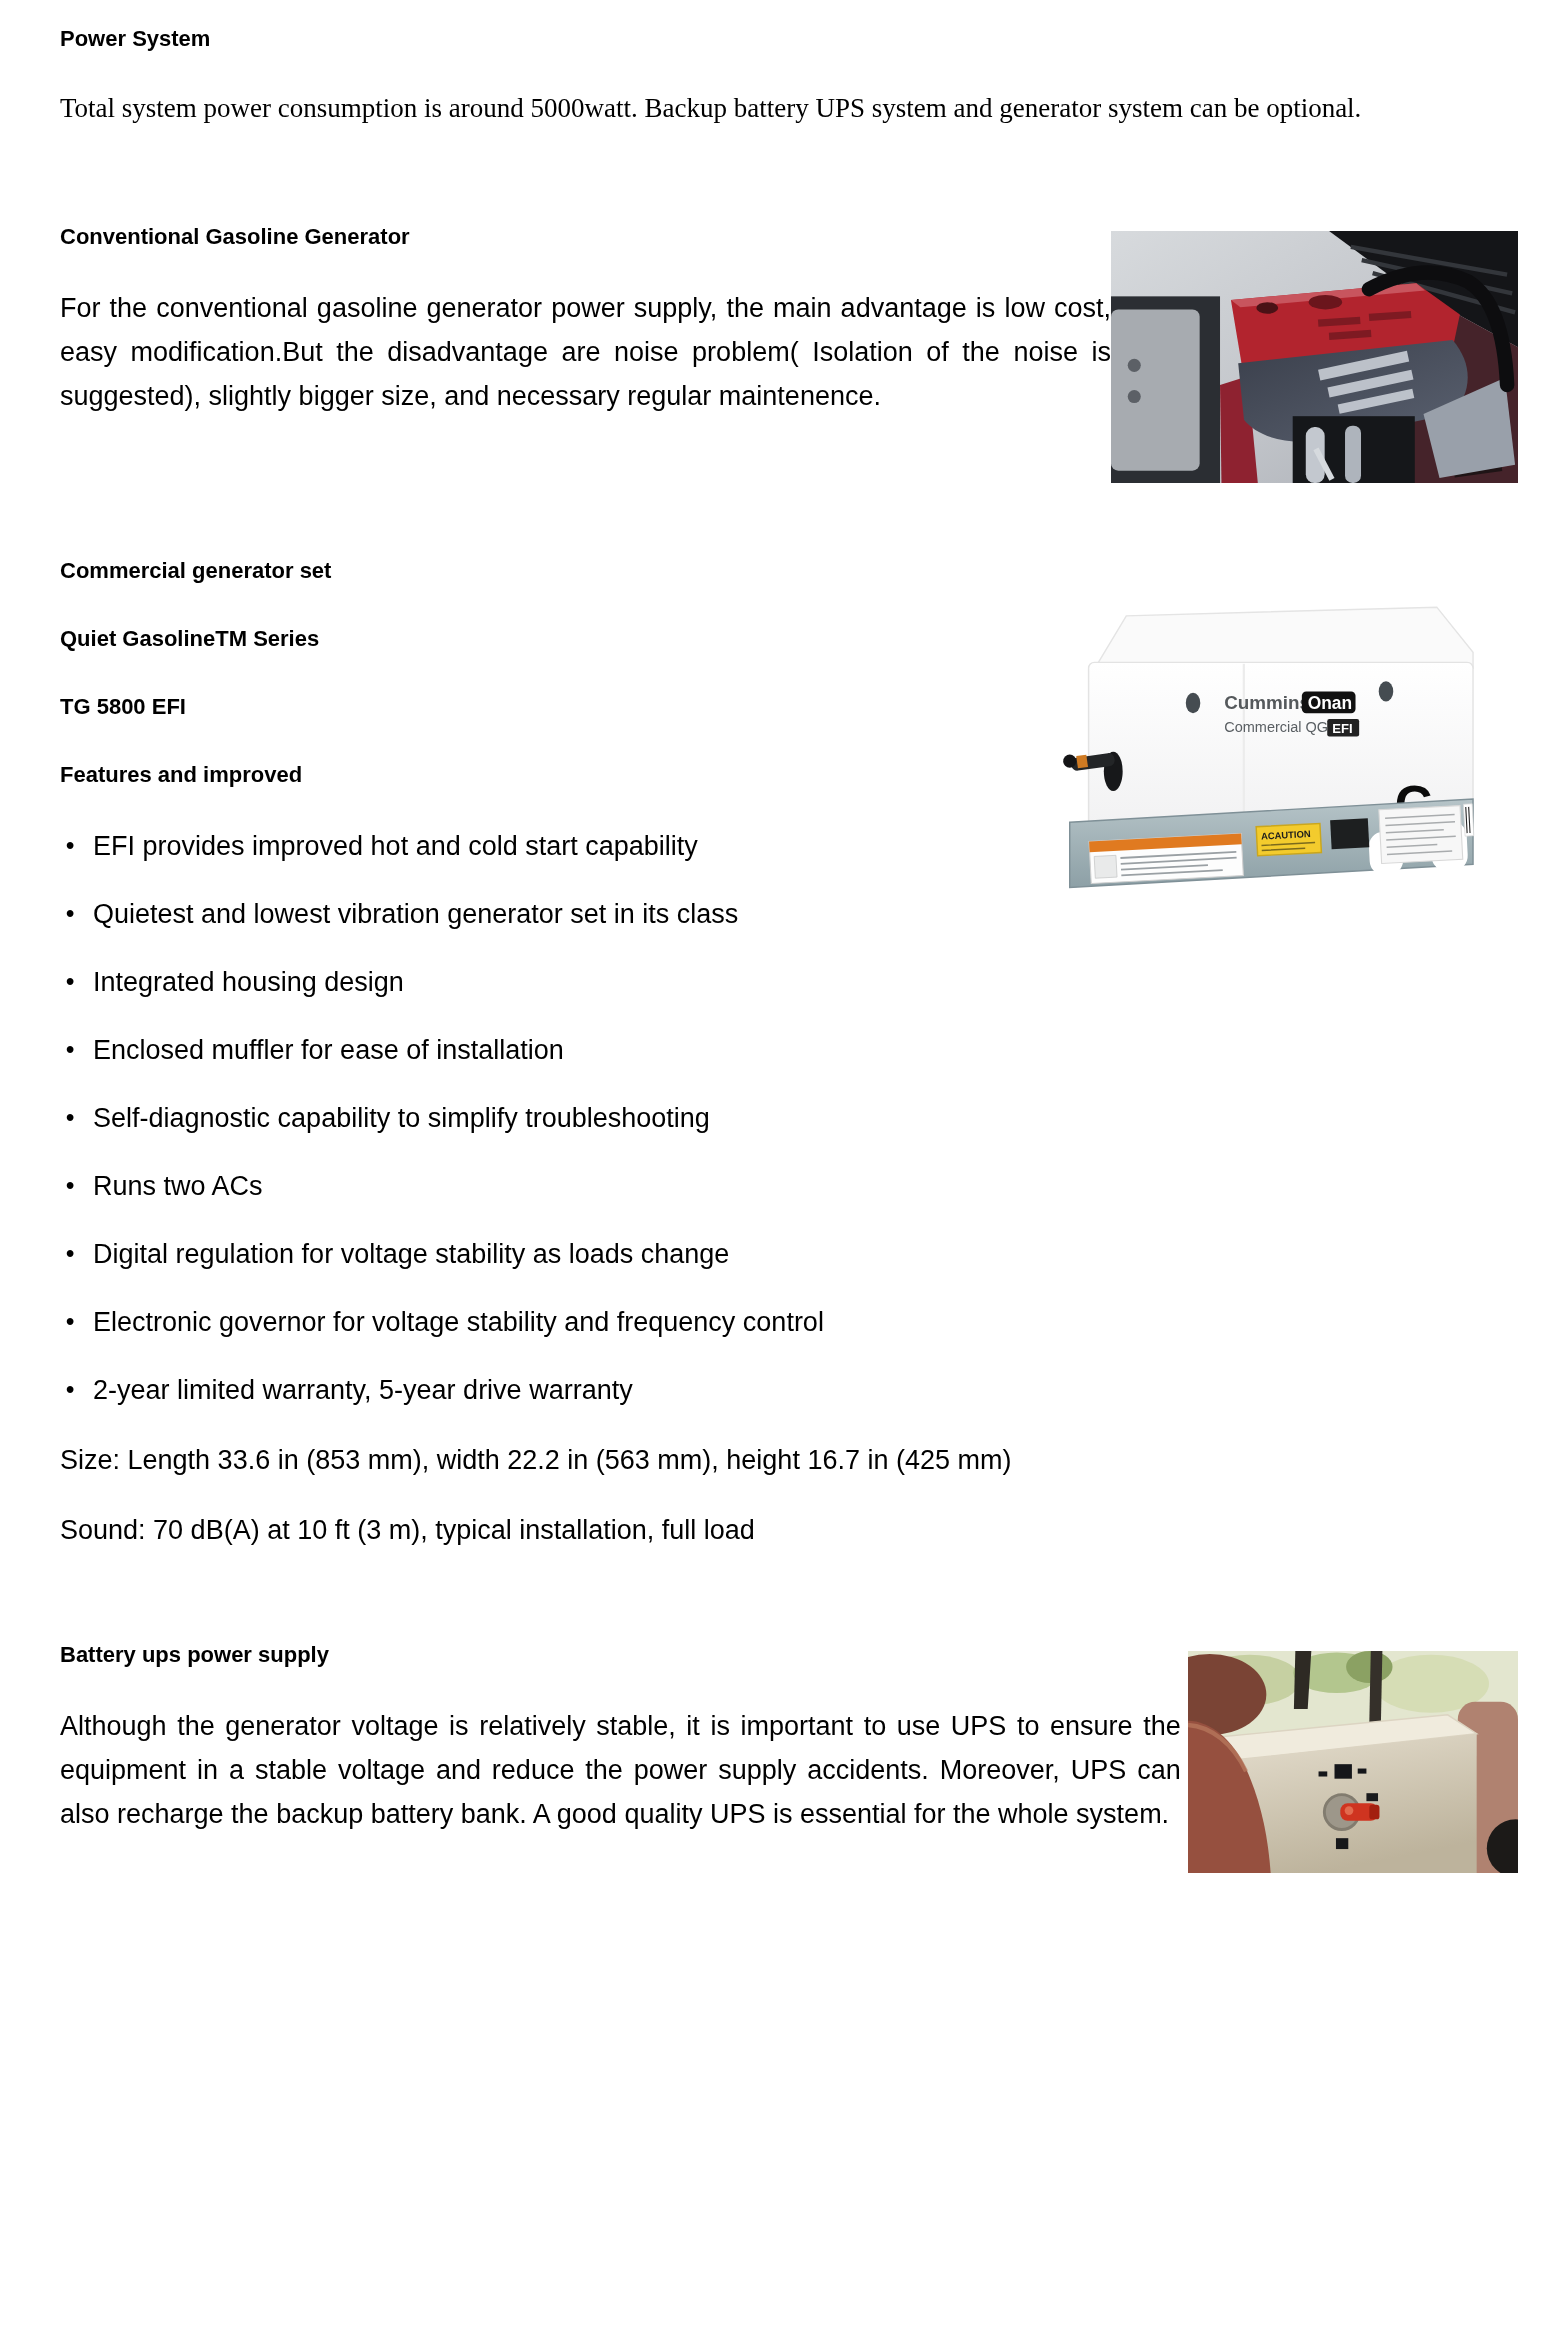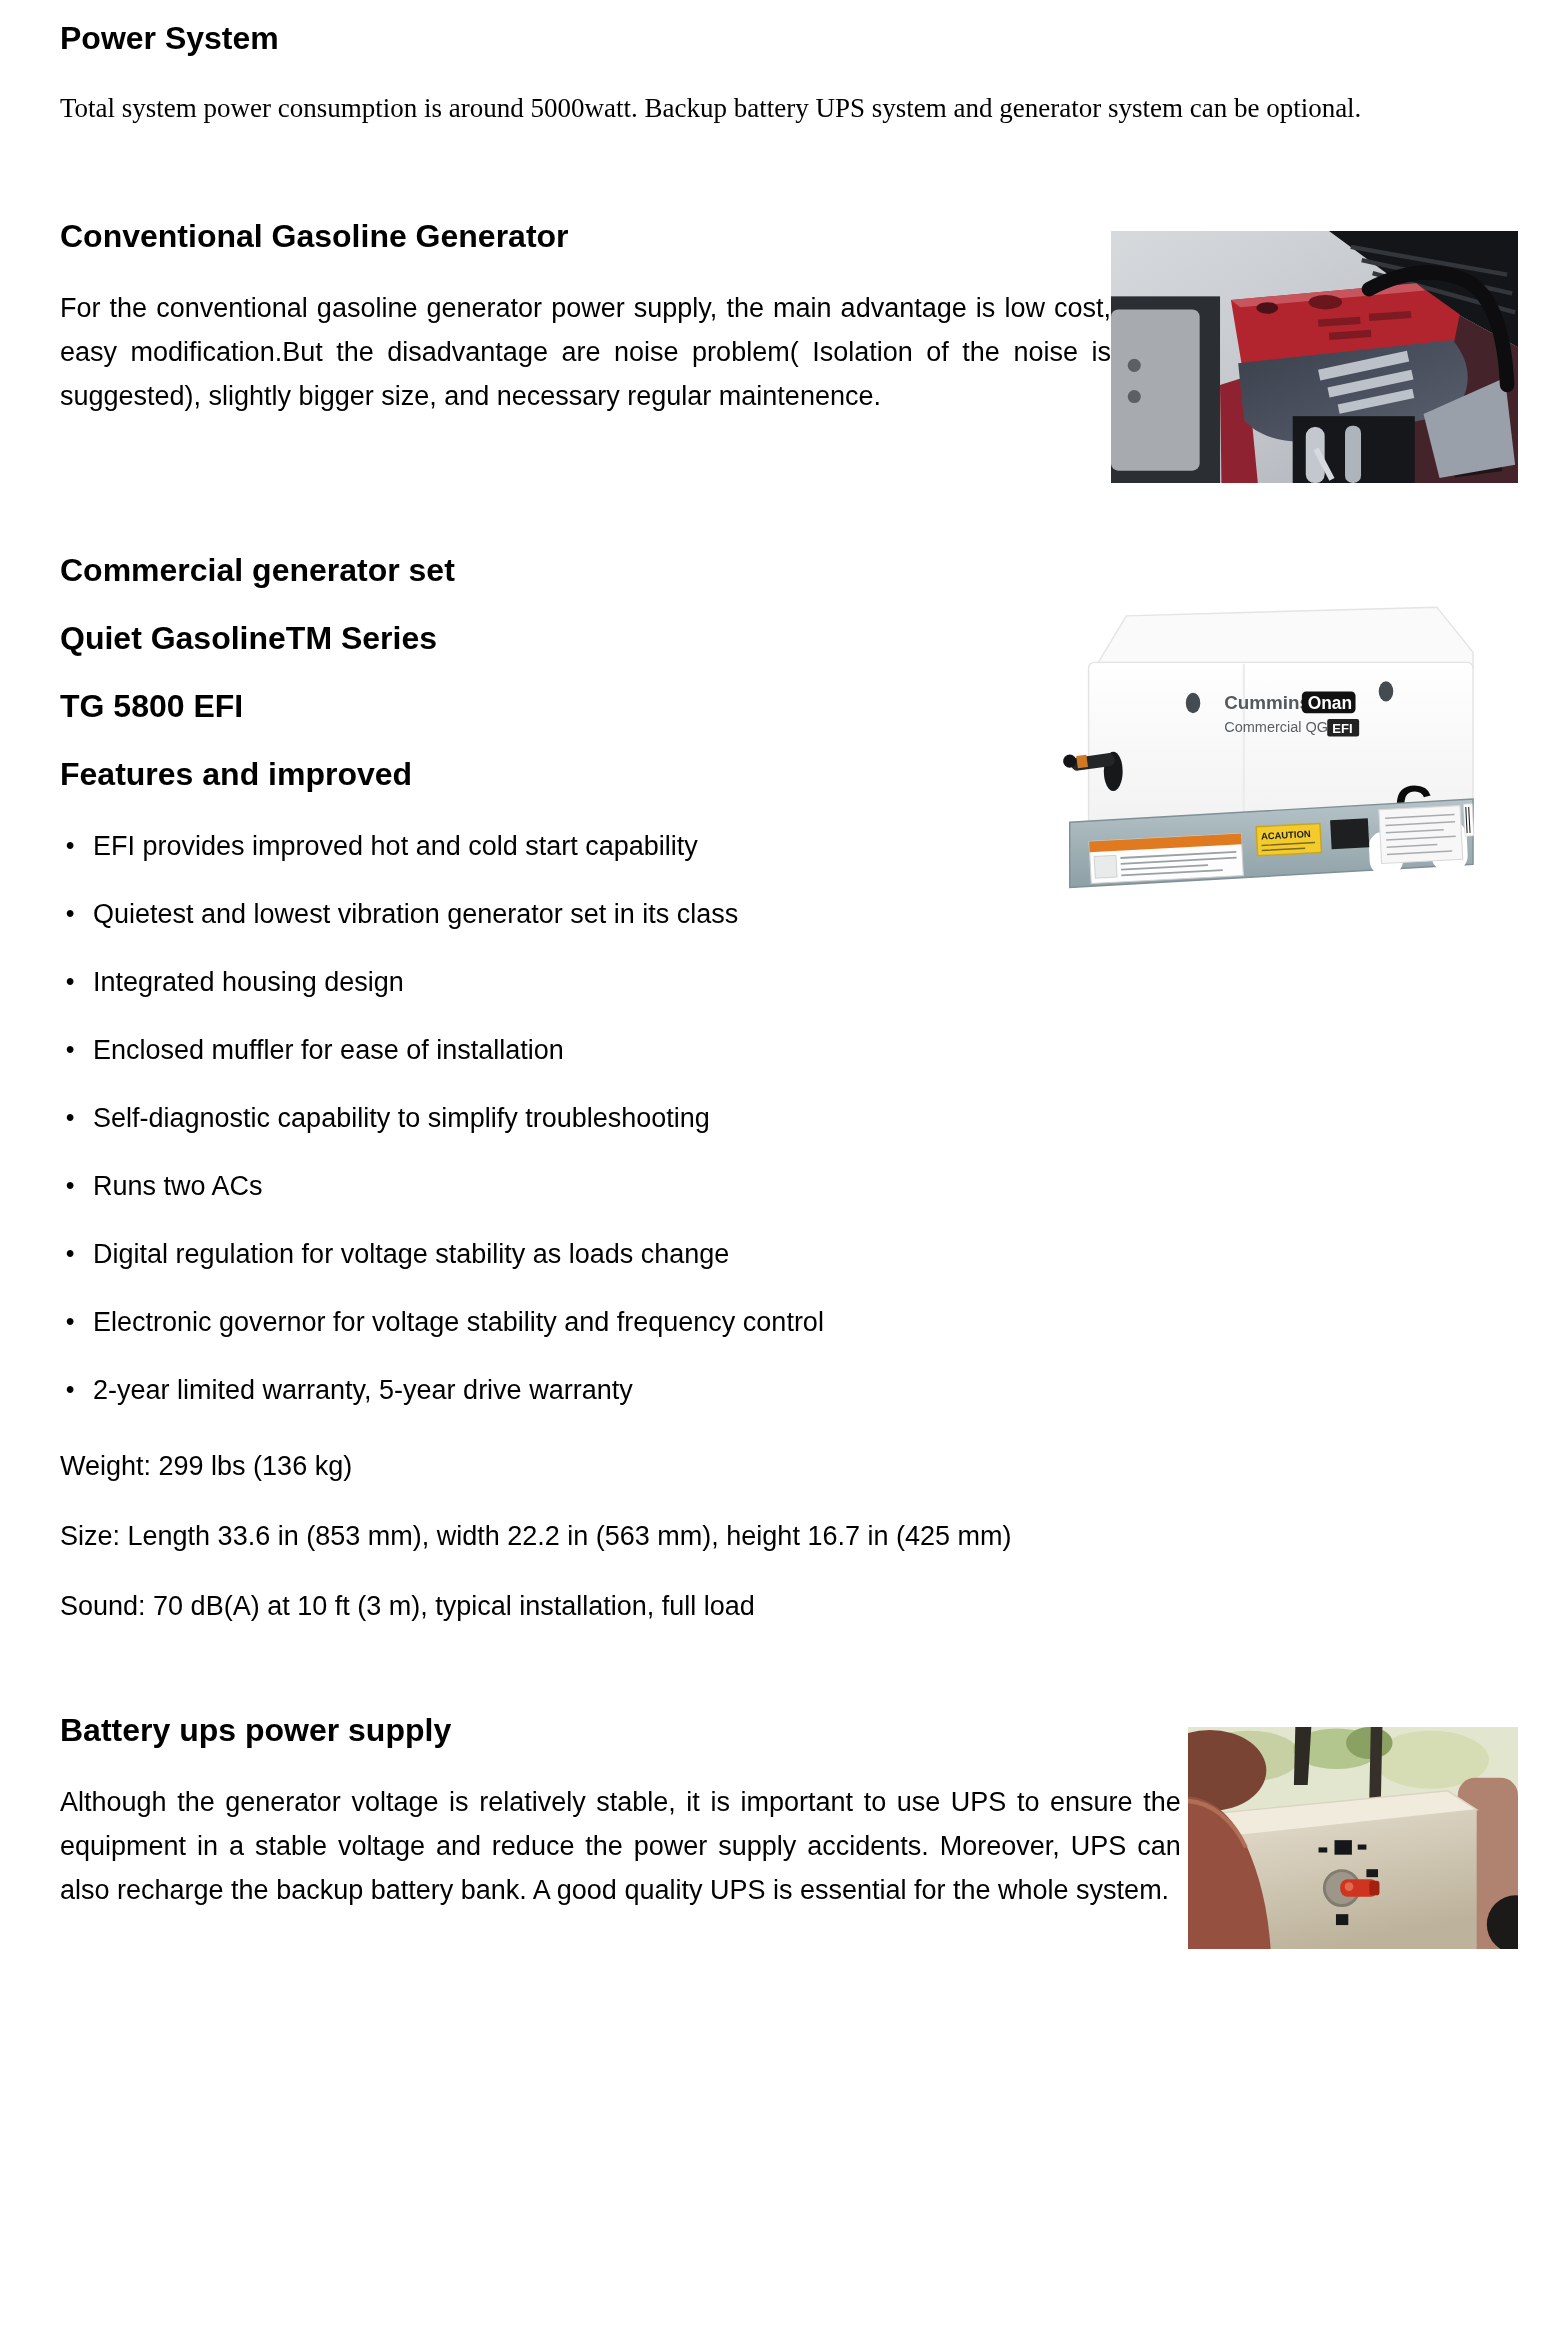--- a/index.html
+++ b/index.html
@@ -5,21 +5,21 @@
   html,body{margin:0;padding:0;background:#ffffff;}
   body{
     width:1564px;height:2330px;
     font-family:"Liberation Sans",sans-serif;
     font-size:27px;line-height:44px;color:#000;
   }
   .page{
     box-sizing:border-box;width:1564px;height:2330px;
     padding:22px 46px 0 60px;position:relative;overflow:hidden;background:#fff;
   }
-  h1,h2{font-size:32px;line-height:33px;font-weight:bold;margin:0;}
+  h1,h2{font-size:22px;line-height:33px;font-weight:bold;margin:0;}
   p{margin:0;}
   .intro{margin-top:30.5px;text-align:justify;font-family:Liberation Serif, serif;}
   .body-para{margin-top:33px;text-align:justify;}
   .gap-a{height:90px;}
   .gap-b{clear:both;height:71px;}
   .gap-c{clear:both;height:86px;}
   .mt-h{margin-top:35px;}
   .mt-wh{margin-top:26px;}
   ul.features{list-style:none;margin:33px 0 0 0;padding:0;}
   ul.features li{position:relative;padding-left:33px;line-height:44px;}
@@ -180,21 +180,20 @@
       <li>EFI provides improved hot and cold start capability</li>
       <li>Quietest and lowest vibration generator set in its class</li>
       <li>Integrated housing design</li>
       <li>Enclosed muffler for ease of installation</li>
       <li>Self-diagnostic capability to simplify troubleshooting</li>
       <li>Runs two ACs</li>
       <li>Digital regulation for voltage stability as loads change</li>
       <li>Electronic governor for voltage stability and frequency control</li>
       <li>2-year limited warranty, 5-year drive warranty</li>
     </ul>
-    <p class="spec spec-first">Weight: 299 lbs (136 kg)</p>
     <p class="spec">Size: Length 33.6 in (853 mm), width 22.2 in (563 mm), height 16.7 in (425 mm)</p>
     <p class="spec">Sound: 70 dB(A) at 10 ft (3 m), typical installation, full load</p>
   </div>
 
   <div class="gap-c"></div>
 
   <div class="section">
     <div class="photo photo3">
       <svg viewBox="0 0 455 306" preserveAspectRatio="none">
         <defs>

